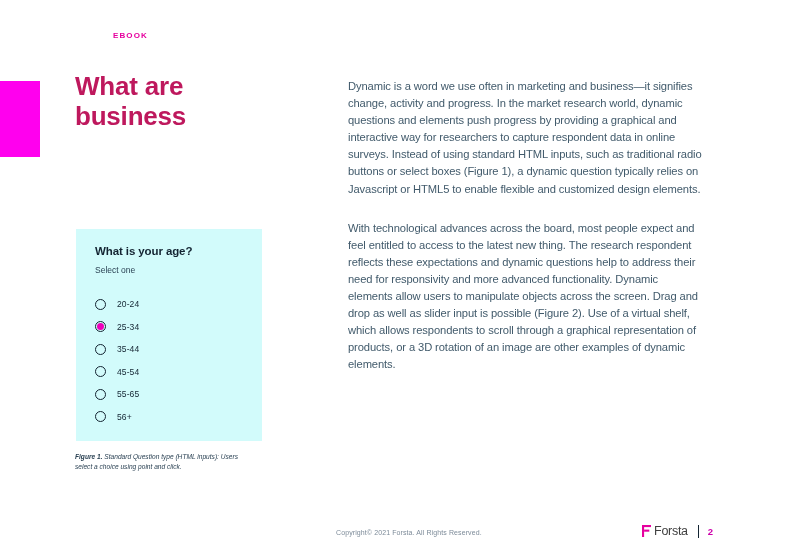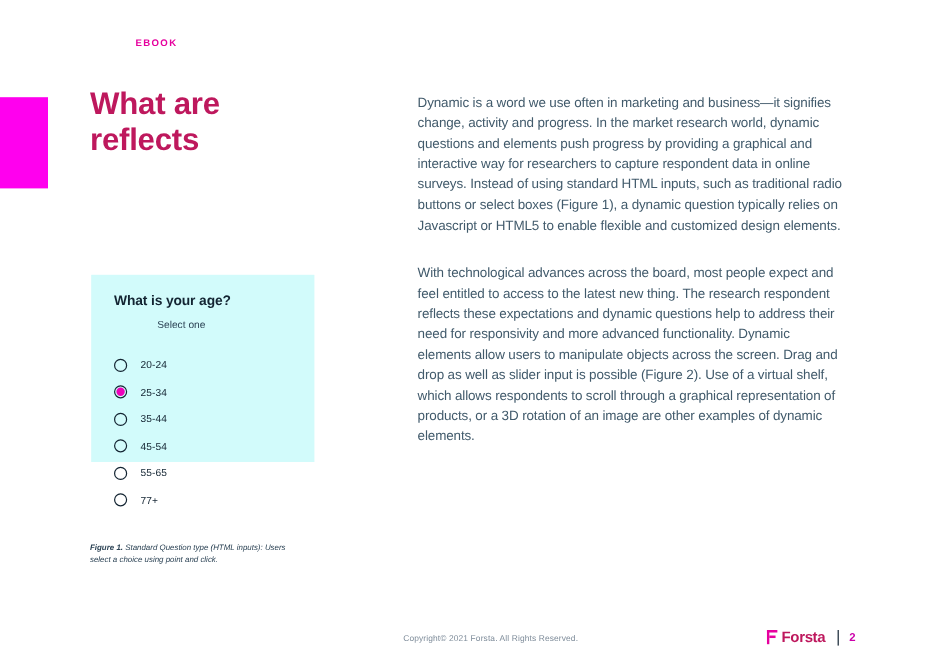--- a/index.html
+++ b/index.html
@@ -56,39 +56,38 @@
     letter-spacing: -0.2px;
   }
   .headline span { display: block; }
 
   
   .question-card {
     position: absolute;
     left: 76px;
     top: 229px;
     width: 186px;
-    height: 156px;
+    height: 212px;
     background: #d2fbfb;
   }
   .card-title {
     position: absolute;
     left: 19px;
     top: 16px;
     font-size: 11.5px;
     font-weight: bold;
     color: #132432;
     letter-spacing: -0.1px;
   }
   .card-subtitle {
     position: absolute;
     left: 19px;
     top: 36px;
     font-size: 8.5px;
     color: #2b4254;
-    margin-left: 36px;
   }
   .options {
     position: absolute;
     left: 19px;
     top: 64px;
     right: 10px;
   }
   .option-row {
     display: flex;
     align-items: center;
@@ -177,22 +176,22 @@
     align-items: center;
     gap: 3px;
   }
   .brand-mark {
     display: block;
     width: 9px;
     height: 12px;
   }
   .brand-name {
     font-size: 12.5px;
-    font-weight: bold;
-    color: #be185d;
+    font-weight: normal;
+    color: #404040;
     letter-spacing: -0.3px;
   }
   .brand-divider {
     width: 1px;
     height: 13px;
     background: #132432;
     margin: 0 6px 0 7px;
   }
   .page-number {
     font-size: 9.5px;
@@ -204,21 +203,21 @@
 <body>
 
 <div class="page">
 
   <div class="accent-block"></div>
 
   <div class="eyebrow">EBOOK</div>
 
   <div class="headline">
     <span>What are</span>
-    <span>reflects</span>
+    <span>business</span>
   </div>
 
   <div class="question-card">
     <div class="card-title">What is your age?</div>
     <div class="card-subtitle">Select one</div>
     <div class="options">
       <div class="option-row">
         <span class="radio"></span>
         <span class="option-label">20-24</span>
       </div>
@@ -233,21 +232,21 @@
       <div class="option-row">
         <span class="radio"></span>
         <span class="option-label">45-54</span>
       </div>
       <div class="option-row">
         <span class="radio"></span>
         <span class="option-label">55-65</span>
       </div>
       <div class="option-row">
         <span class="radio"></span>
-        <span class="option-label">77+</span>
+        <span class="option-label">56+</span>
       </div>
     </div>
   </div>
 
   <div class="caption">
     <b>Figure 1.</b><span> Standard Question type (HTML inputs): Users select a choice using point and click.</span>
   </div>
 
   <div class="body-col">
     <p>Dynamic is a word we use often in marketing and business—it signifies change, activity and progress. In the market research world, dynamic questions and elements push progress by providing a graphical and interactive way for researchers to capture respondent data in online surveys. Instead of using standard HTML inputs, such as traditional radio buttons or select boxes (Figure 1), a dynamic question typically relies on Javascript or HTML5 to enable flexible and customized design elements.</p>

